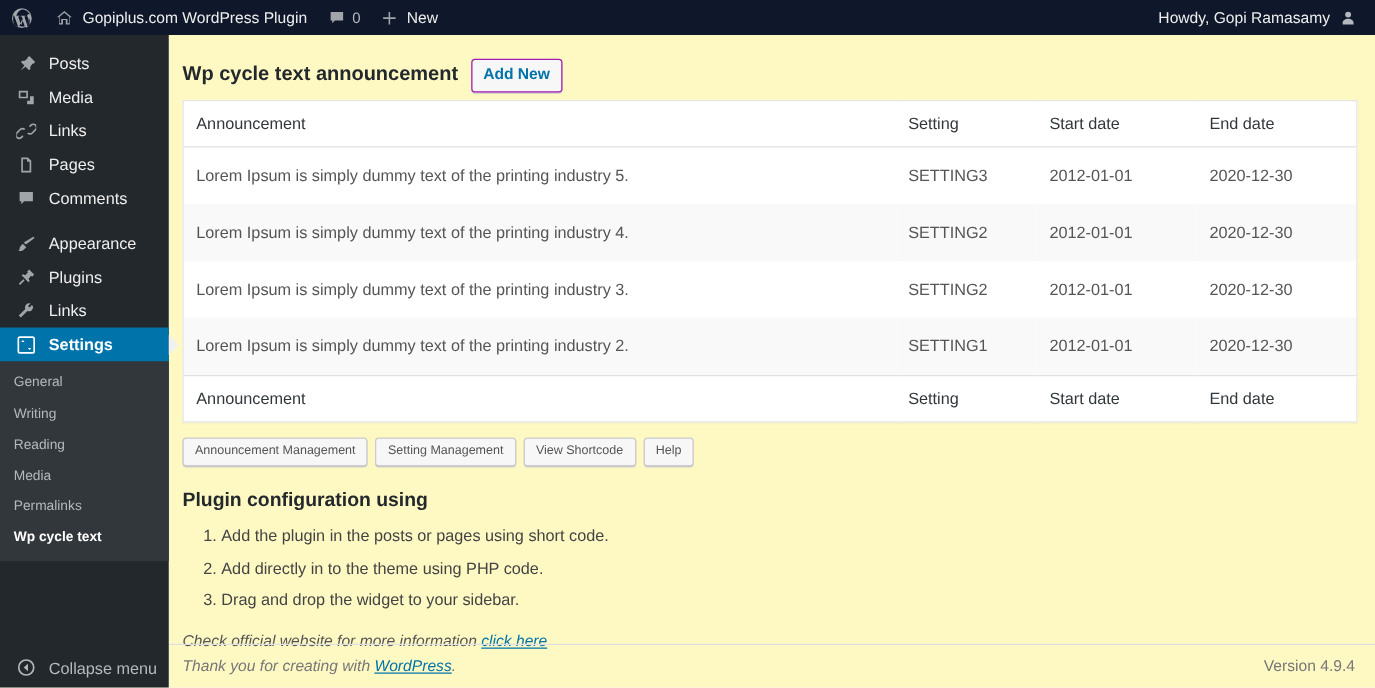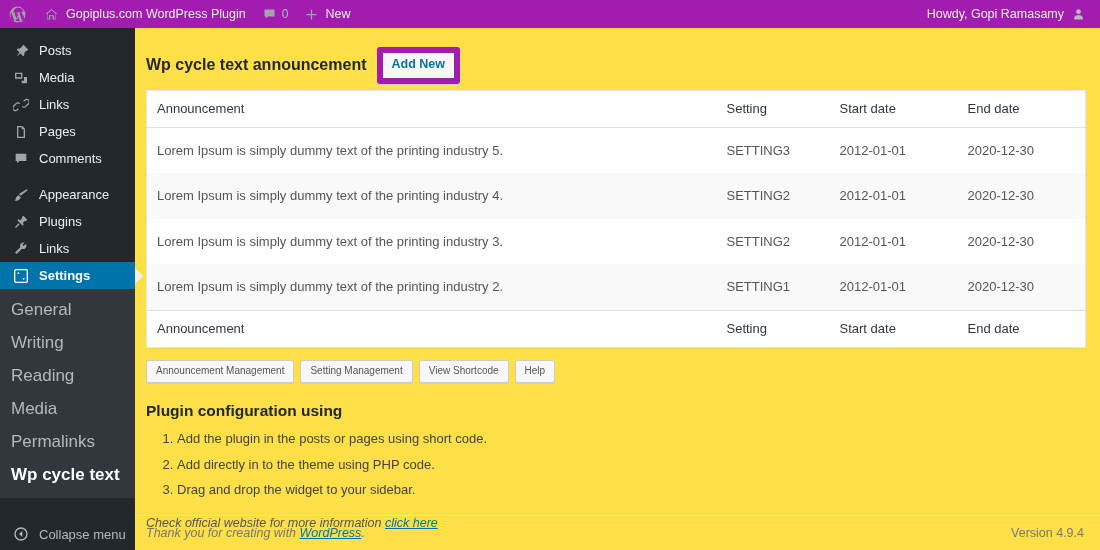--- a/index.html
+++ b/index.html
@@ -9,21 +9,21 @@
     overflow: hidden;
     background: #f1f1f1;
     font-family: "Liberation Sans", sans-serif;
     -webkit-font-smoothing: antialiased;
   }
 
   
   #adminbar {
     position: absolute; top: 0; left: 0;
     width: 1100px; height: 28px;
-    background: #a21caf;
+    background: #0f172a;
     color: #eee;
     font-size: 12px;
     display: flex; align-items: center;
     z-index: 50;
   }
   .ab-item {
     display: flex; align-items: center;
     height: 28px; padding: 0 8px;
     color: #b4b9be; cursor: pointer;
     white-space: nowrap;
@@ -82,21 +82,21 @@
     border-width: 8px 0 8px 8px;
     border-color: transparent transparent transparent #f1f1f1;
   }
   #submenu {
     background: #32373c;
     padding: 5px 0 6px 0;
   }
   .submenu-item {
     display: block;
     padding: 5px 0 5px 11px;
-    font-size: 17px;
+    font-size: 11px;
     color: #b4b9be;
     cursor: pointer;
     line-height: 1.35;
   }
   .submenu-item.current { color: #fff; font-weight: 700; }
   #collapse-menu {
     position: absolute; bottom: 0; left: 0; width: 135px;
     display: flex; align-items: center;
     height: 32px; padding-left: 11px;
     color: #b4b9be; font-size: 13px; cursor: pointer;
@@ -104,39 +104,39 @@
   #collapse-menu .mi-icon {
     width: 20px; margin-right: 8px;
     display:flex; align-items:center; justify-content:center;
     flex: 0 0 20px;
   }
 
   
   #wpbody {
     position: absolute; top: 28px; left: 135px;
     width: 965px; height: 522px;
-    background: #fde047;
+    background: #fef9c3;
     color: #444;
   }
   #wpcontent-inner { padding: 10px 16px 0 11px; }
 
   .page-head {
     display: flex; align-items: center;
     padding: 9px 0 6px 0;
   }
   #page-title {
     font-size: 16px; font-weight: 600;
     color: #23282d; margin: 0;
     line-height: 1.3;
     font-family: "Liberation Sans", sans-serif;
   }
   #add-new-button {
     margin-left: 10px;
     background: #f7f7f7;
-    border: 6px solid #a21caf;
+    border: 1px solid #a21caf;
     border-radius: 3px;
     color: #0073aa;
     font-size: 12.5px;
     font-weight: 600;
     padding: 3px 9px 4px;
     cursor: pointer;
     line-height: 1.4;
     box-shadow: 0 1px 0 #ccc;
     font-family: "Liberation Sans", sans-serif;
   }

